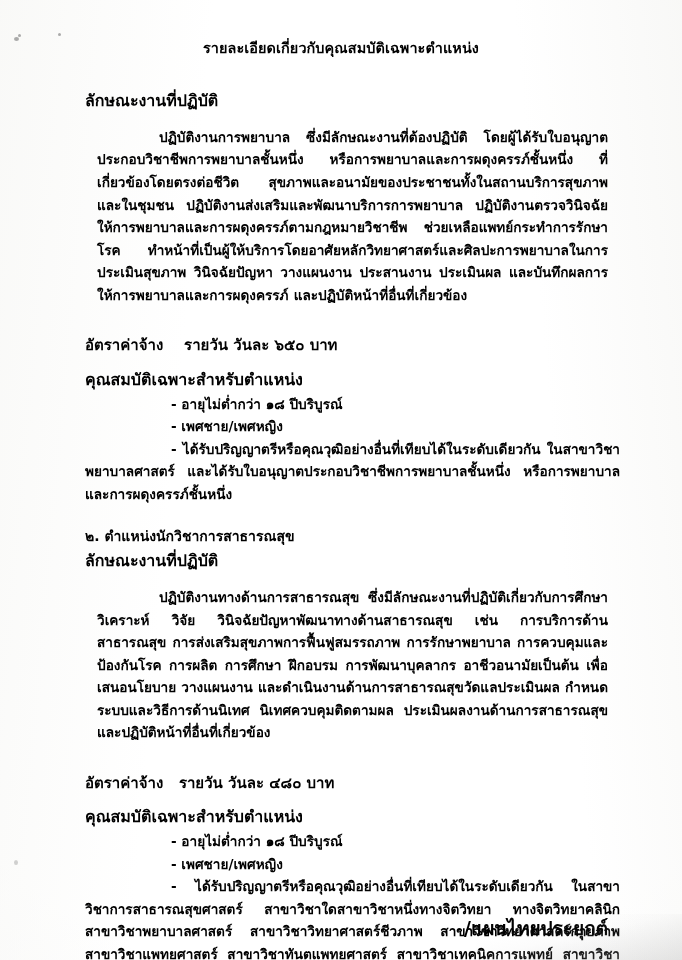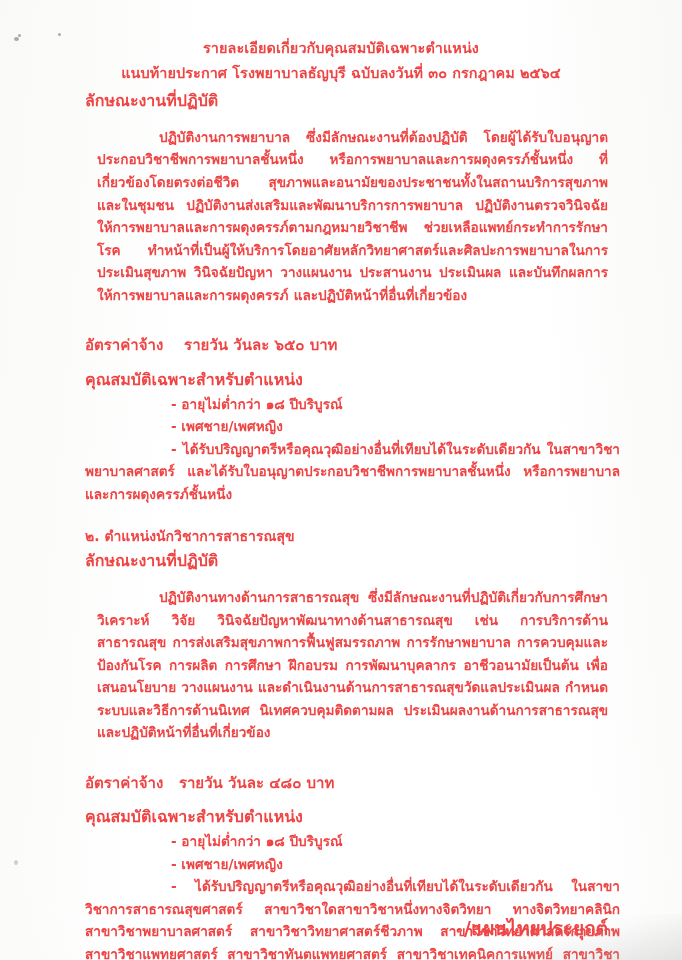--- a/index.html
+++ b/index.html
@@ -9,21 +9,21 @@
     background: #ffffff;
   }
   .page {
     position: relative;
     width: 682px;
     height: 960px;
     margin: 0 auto;
     background: #fefefe;
     overflow: hidden;
     font-family: "DejaVu Sans", "Liberation Sans", sans-serif;
-    color: #ef4444;
+    color: #000000;
     -webkit-font-smoothing: antialiased;
   }
   
   .scan-tint {
     position: absolute;
     inset: 0;
     background:
       linear-gradient(95deg, rgba(248,248,246,0.85) 0%, rgba(255,255,255,0) 28%),
       linear-gradient(265deg, rgba(246,246,244,0.75) 0%, rgba(255,255,255,0) 22%),
       radial-gradient(125% 92% at 50% 46%, #ffffff 62%, #f7f7f5 100%);
@@ -147,21 +147,20 @@
 
   <span class="speck" style="left:14px; top:37px; width:5px; height:4px;"></span>
   <span class="speck" style="left:18px; top:34px; width:3px; height:3px;"></span>
   <span class="speck" style="left:58px; top:33px; width:3px; height:3px;"></span>
   <span class="speck" style="left:14px; top:860px; width:4px; height:5px; opacity:0.38;"></span>
   <span class="speck" style="left:229px; top:886px; width:3px; height:6px; opacity:0.45;"></span>
 
   <div class="content">
 
     <div class="doc-title">รายละเอียดเกี่ยวกับคุณสมบัติเฉพาะตำแหน่ง</div>
-    <div class="doc-subtitle">แนบท้ายประกาศ โรงพยาบาลธัญบุรี  ฉบับลงวันที่ ๓๐ กรกฎาคม ๒๕๖๔</div>
 
     <div class="body-block">
 
       <p class="subheading">ลักษณะงานที่ปฏิบัติ</p>
       <p class="para">ปฏิบัติงานการพยาบาล ซึ่งมีลักษณะงานที่ต้องปฏิบัติ โดยผู้ได้รับใบอนุญาตประกอบวิชาชีพการพยาบาลชั้นหนึ่ง หรือการพยาบาลและการผดุงครรภ์ชั้นหนึ่ง ที่เกี่ยวข้องโดยตรงต่อชีวิต สุขภาพและอนามัยของประชาชนทั้งในสถานบริการสุขภาพและในชุมชน ปฏิบัติงานส่งเสริมและพัฒนาบริการการพยาบาล ปฏิบัติงานตรวจวินิจฉัยให้การพยาบาลและการผดุงครรภ์ตามกฎหมายวิชาชีพ ช่วยเหลือแพทย์กระทำการรักษาโรค ทำหน้าที่เป็นผู้ให้บริการโดยอาศัยหลักวิทยาศาสตร์และศิลปะการพยาบาลในการประเมินสุขภาพ วินิจฉัยปัญหา วางแผนงาน ประสานงาน ประเมินผล และบันทึกผลการให้การพยาบาลและการผดุงครรภ์ และปฏิบัติหน้าที่อื่นที่เกี่ยวข้อง</p>
 
       <div class="gap-md"></div>
       <p class="rate-line">อัตราค่าจ้าง    รายวัน วันละ ๖๕๐ บาท</p>
 
       <div class="gap-sm"></div>

